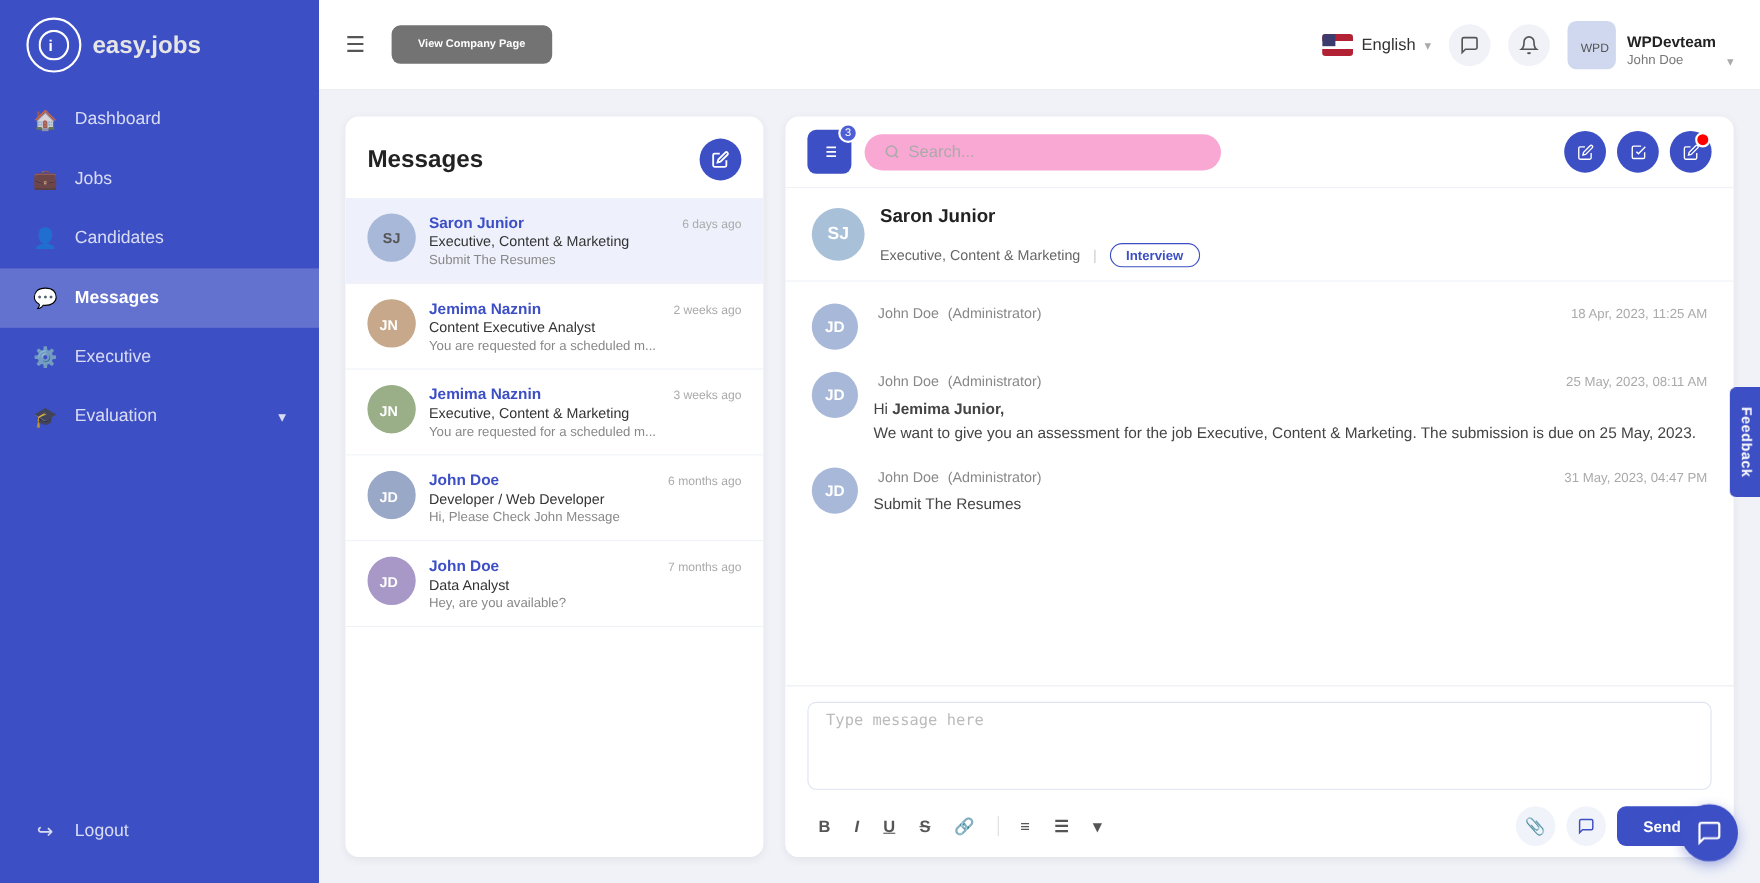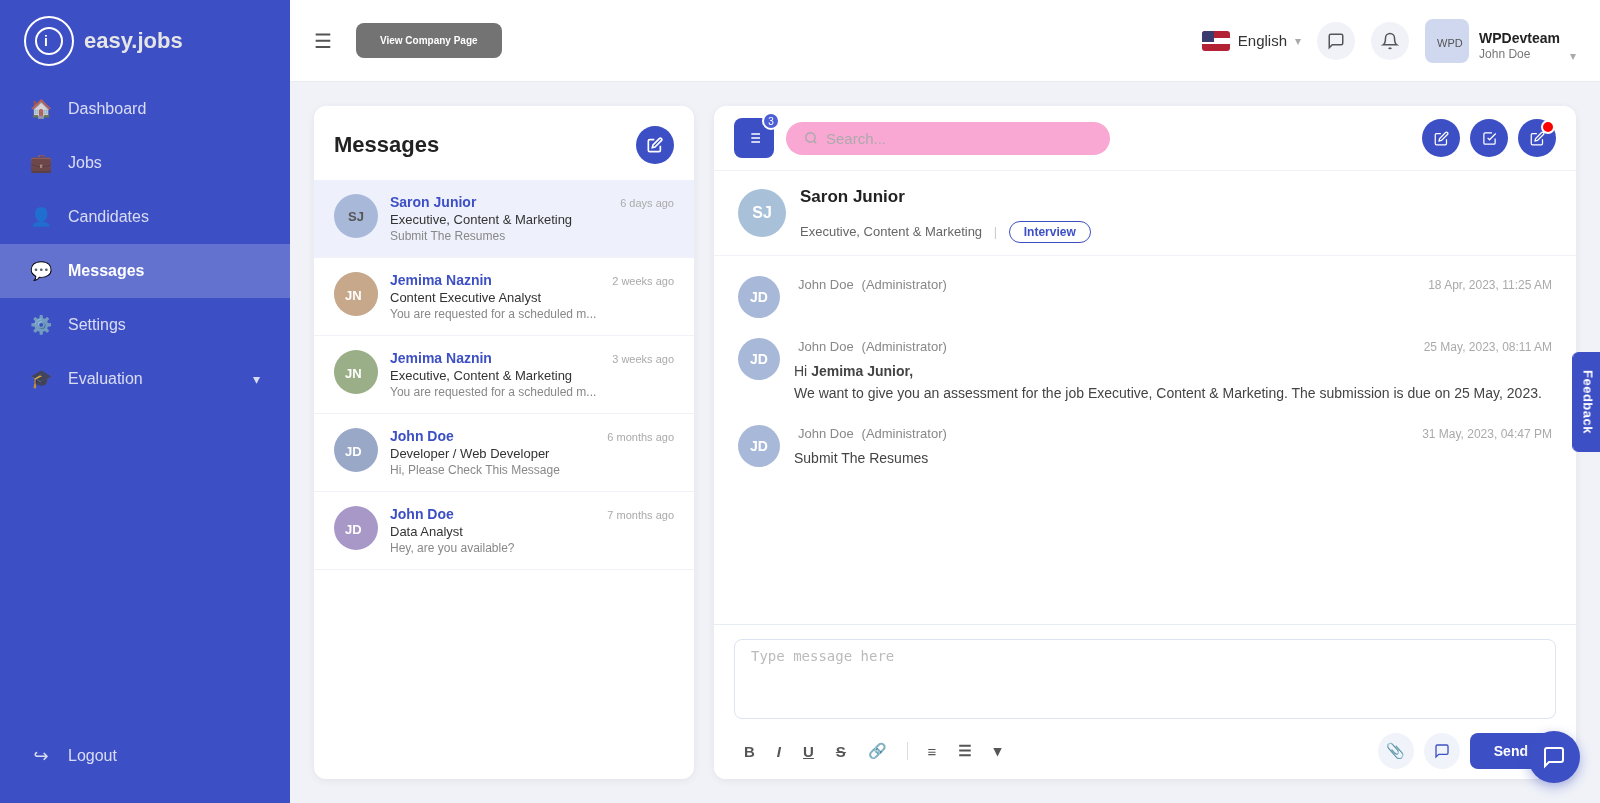--- a/index.html
+++ b/index.html
@@ -484,21 +484,21 @@
   <div class="nav-item">
     <span class="nav-icon">👤</span>
     <span>Candidates</span>
   </div>
   <div class="nav-item active">
     <span class="nav-icon">💬</span>
     <span>Messages</span>
   </div>
   <div class="nav-item">
     <span class="nav-icon">⚙️</span>
-    <span>Settings</span>
+    <span>Executive</span>
   </div>
   <div class="nav-item-evaluation">
     <span class="nav-icon">🎓</span>
     <span>Evaluation</span>
     <span class="eval-arrow">▾</span>
   </div>
 
   <div class="nav-spacer"></div>
   <div class="nav-item nav-bottom">
     <span class="nav-icon">↪</span>
@@ -613,21 +613,21 @@
                 <rect width="44" height="44" fill="#9aa8c8" rx="22"></rect>
                 <text x="11" y="28" fill="white" font-size="13" font-family="Arial" font-weight="bold">JD</text>
               </svg>
           </div>
           <div class="msg-content">
             <div class="msg-header-row">
               <span class="msg-sender">John Doe</span>
               <span class="msg-time">6 months ago</span>
             </div>
             <div class="msg-role">Developer / Web Developer</div>
-            <div class="msg-preview">Hi, Please Check This Message</div>
+            <div class="msg-preview">Hi, Please Check John Message</div>
           </div>
         </div>
 
         <div class="message-item">
           <div class="msg-avatar" style="background:#d0c8e8;">
             <svg width="44" height="44" viewBox="0 0 44 44">
                 <rect width="44" height="44" fill="#a898c8" rx="22"></rect>
                 <text x="11" y="28" fill="white" font-size="13" font-family="Arial" font-weight="bold">JD</text>
               </svg>
           </div>

